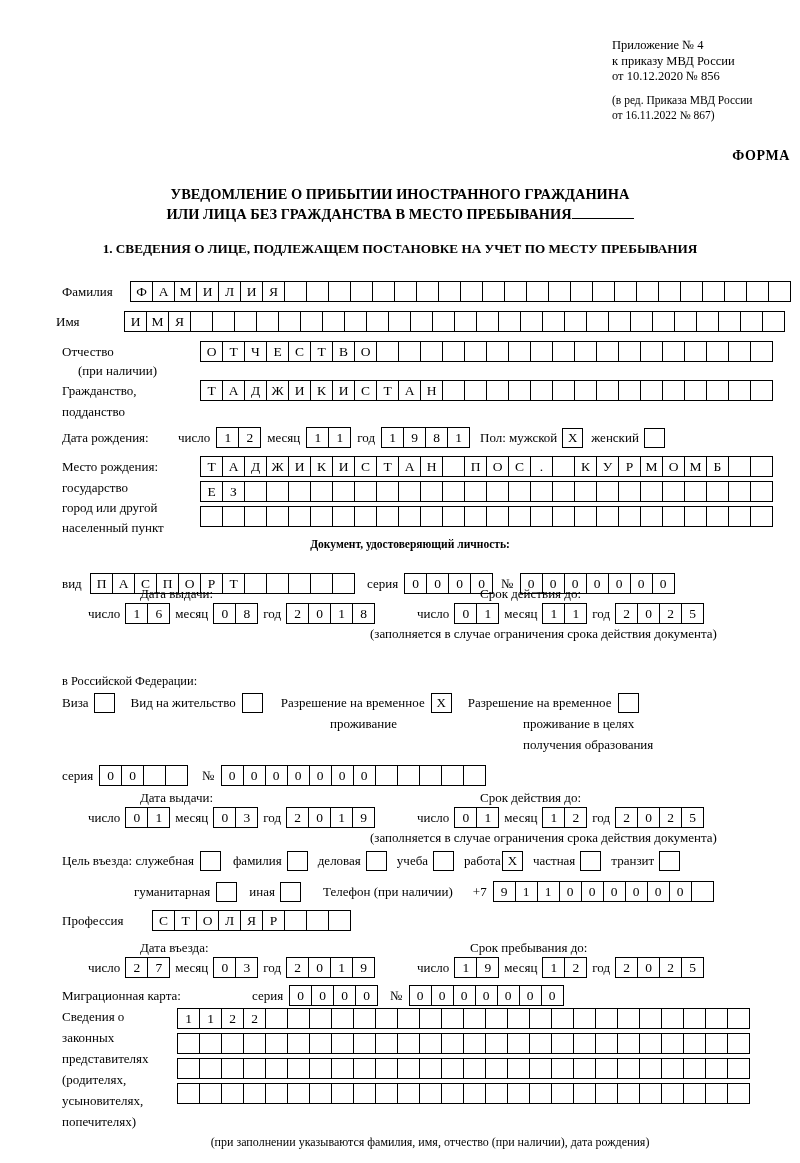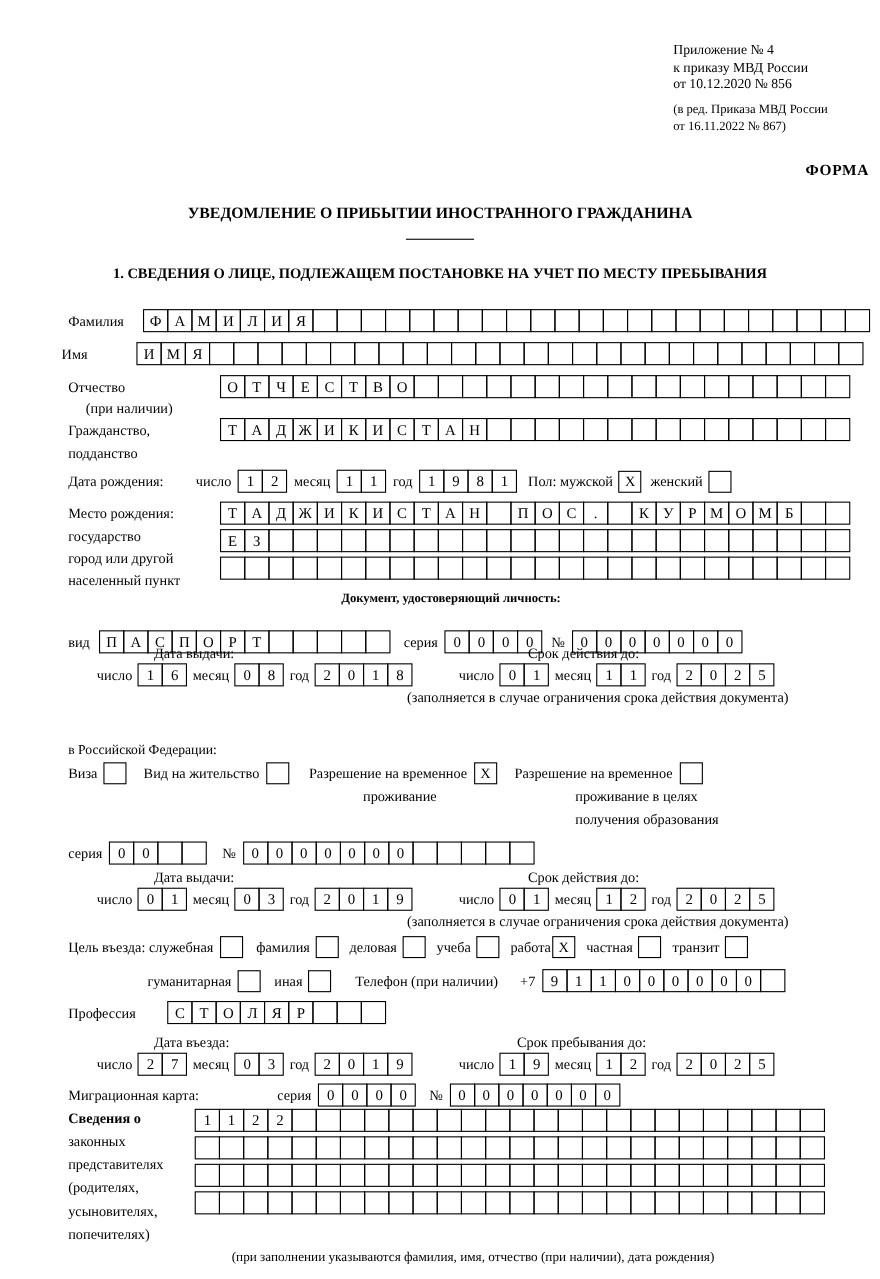--- a/index.html
+++ b/index.html
@@ -130,21 +130,21 @@
     <div class="l">от 10.12.2020 № 856</div>
     <div class="gap"></div>
     <div class="l small">(в ред. Приказа МВД России</div>
     <div class="l small">от 16.11.2022 № 867)</div>
   </div>
 
   <div class="forma">ФОРМА</div>
 
   <div class="title">
     <div>УВЕДОМЛЕНИЕ О ПРИБЫТИИ ИНОСТРАННОГО ГРАЖДАНИНА</div>
-    <div><span class="ul"></span></div>
+    <div><span>ИЛИ ЛИЦА БЕЗ ГРАЖДАНСТВА В МЕСТО ПРЕБЫВАНИЯ</span><span class="ul"></span></div>
   </div>
 
   <div class="section1">1. СВЕДЕНИЯ О ЛИЦЕ, ПОДЛЕЖАЩЕМ ПОСТАНОВКЕ НА УЧЕТ ПО МЕСТУ ПРЕБЫВАНИЯ</div>
 
   <div class="row" style="top:281px; left:62px;">
     <span class="lbl" style="width:68px;">Фамилия</span>
     <span class="cells" id="surname-cells">
         <span class="cell">Ф</span>
         <span class="cell">А</span>
         <span class="cell">М</span>
@@ -671,21 +671,21 @@
         <span class="cell">0</span>
         <span class="cell">0</span>
         <span class="cell">0</span>
         <span class="cell">0</span>
         <span class="cell">0</span>
         <span class="cell">0</span>
         <span class="cell">0</span>
       </span>
   </div>
 
-  <div class="multiline-lbl" style="top:1007px; left:62px;font-weight:bold;">Сведения о</div>
+  <div class="multiline-lbl" style="top:1007px; left:62px;">Сведения о</div>
   <div class="multiline-lbl" style="top:1028px; left:62px;">законных</div>
   <div class="multiline-lbl" style="top:1049px; left:62px;">представителях</div>
   <div class="multiline-lbl" style="top:1070px; left:62px;">(родителях,</div>
   <div class="multiline-lbl" style="top:1091px; left:62px;">усыновителях,</div>
   <div class="multiline-lbl" style="top:1112px; left:62px;">попечителях)</div>
 
   <div class="row" style="top:1008px; left:177px;">
     <span class="cells" id="legal-1">
         <span class="cell">1</span>
         <span class="cell">1</span>

